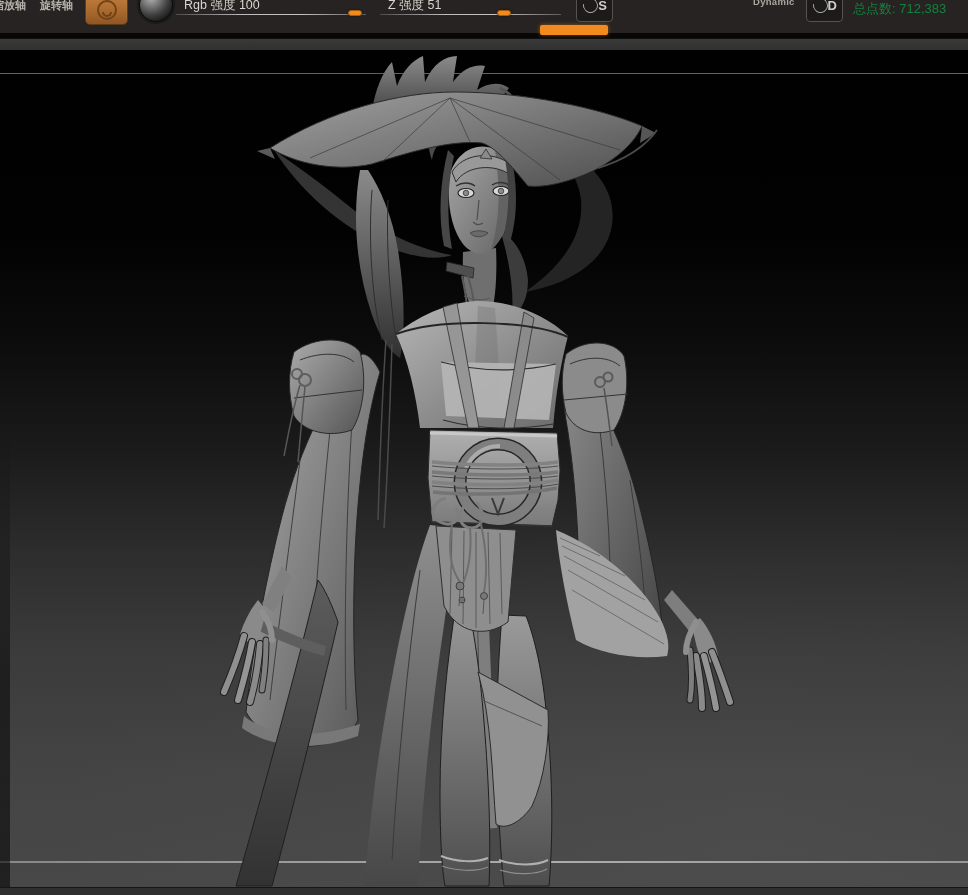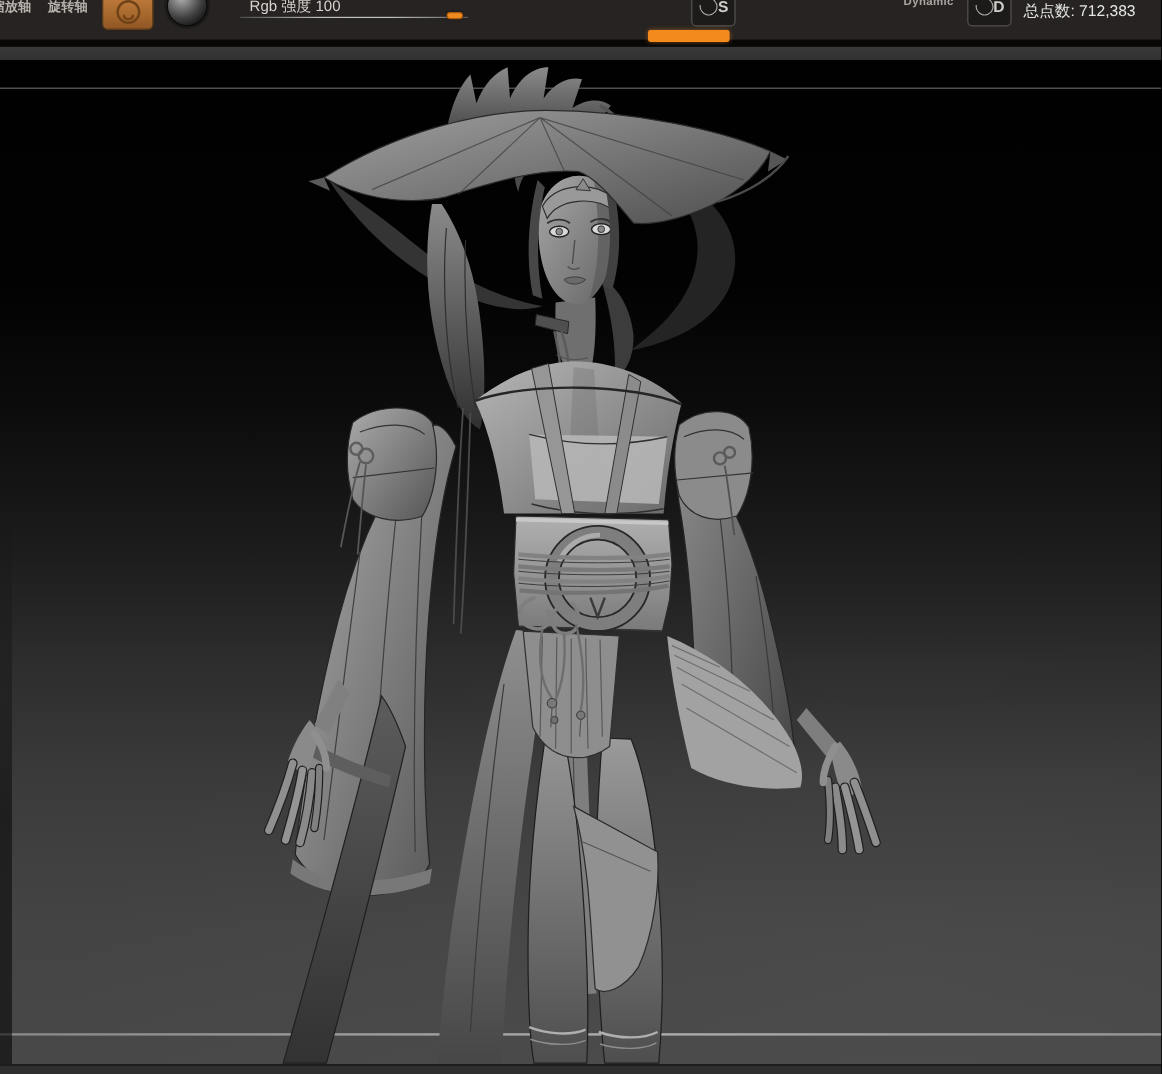--- a/index.html
+++ b/index.html
@@ -19,21 +19,21 @@
     box-shadow:inset 0 1px 1px rgba(255,255,255,.25); }
   .draw-btn .glyph-circle { position:absolute; left:50%; top:55%; transform:translate(-50%,-50%);
     width:20px; height:20px; border:2px solid #6f4317; border-radius:50%; }
   .draw-btn .glyph-arc { position:absolute; left:50%; top:62%; transform:translateX(-50%);
     width:10px; height:5px; border:2px solid #6f4317; border-top:none; border-radius:0 0 10px 10px; }
 
   .material-sphere { position:absolute; left:139px; top:-12px; width:34px; height:34px; border-radius:50%;
     background:radial-gradient(circle at 35% 28%, #b2b2b2 0%, #7d7d7d 25%, #3f3f3f 55%, #121212 85%);
     border:1px solid #0a0a0a; box-shadow:0 0 0 2px #1c1a19; }
 
-  .slider { position:absolute; top:0; height:22px;margin-left:24px; }
+  .slider { position:absolute; top:0; height:22px; }
   .slider-label { position:absolute; left:8px; top:-3px; font-size:12.5px; color:#d8d5d0; white-space:nowrap; }
   .slider-track { position:absolute; left:0; right:4px; top:14px; height:1px;
     background:linear-gradient(90deg,#4c4c4c,#bdbdbd 35%,#c4c4c4 65%,#5c5c5c); }
   .slider-handle { position:absolute; top:10px; width:14px; height:6px; border-radius:3px;
     background:#ef8b1f; border:1px solid #a85a0e; box-shadow:0 0 2px rgba(0,0,0,.6); }
   .slider-rgb { left:176px; width:194px; }
   .slider-rgb .slider-handle { left:calc(95% - 12px); }
   .slider-z { left:380px; width:185px; }
   .slider-z .slider-handle { left:calc(67% - 7px); }
   .slider-size { left:616px; width:176px; }
@@ -44,21 +44,21 @@
     color:#aaa7a2; letter-spacing:.3px; }
 
   .toggle-btn { position:absolute; top:-9px; width:37px; height:31px; border-radius:4px;
     background:#1d1b1a; border:1px solid #56524e; }
   .toggle-btn .ring { position:absolute; left:6px; top:6px; width:15px; height:15px; border-radius:50%;
     border:1.5px solid #a8a5a0; border-top-color:transparent; transform:rotate(-35deg); }
   .toggle-btn .letter { position:absolute; right:5px; top:6px; font-size:13px; font-weight:bold; color:#d0cdc8; }
   .btn-s { left:576px; }
   .btn-d { left:806px; }
 
-  .total-points { position:absolute; left:853px; top:0px; font-size:13px; color:#e5e5e5; white-space:nowrap; }
+  .total-points { position:absolute; left:853px; top:0px; font-size:13px; color:#15803d; white-space:nowrap; }
 
   .orange-bar { position:absolute; left:540px; top:25px; width:68px; height:10px; border-radius:2px;
     background:#f28a1d; box-shadow:0 0 4px rgba(242,138,29,.5); }
 
   
   .gray-strip { position:absolute; top:38px; left:0; width:968px; height:12px;
     background:linear-gradient(180deg,#3a3a3a,#303030); border-top:1px solid #101010; }
 
   
   .viewport { position:absolute; top:50px; left:0; width:968px; height:837px; overflow:hidden; cursor:crosshair;
@@ -93,20 +93,25 @@
     </div>
 
     <div class="material-sphere"></div>
 
     <div class="slider slider-rgb">
       <span class="slider-label"><span>Rgb 强度</span>&nbsp;<span>100</span></span>
       <div class="slider-track"></div>
       <div class="slider-handle"></div>
     </div>
 
+    <div class="slider slider-z">
+      <span class="slider-label"><span>Z 强度</span>&nbsp;<span>51</span></span>
+      <div class="slider-track"></div>
+      <div class="slider-handle"></div>
+    </div>
 
     <div class="toggle-btn btn-s">
       <span class="ring"></span>
       <span class="letter">S</span>
     </div>
 
 
     <span class="dynamic-label">Dynamic</span>
 
     <div class="toggle-btn btn-d">

